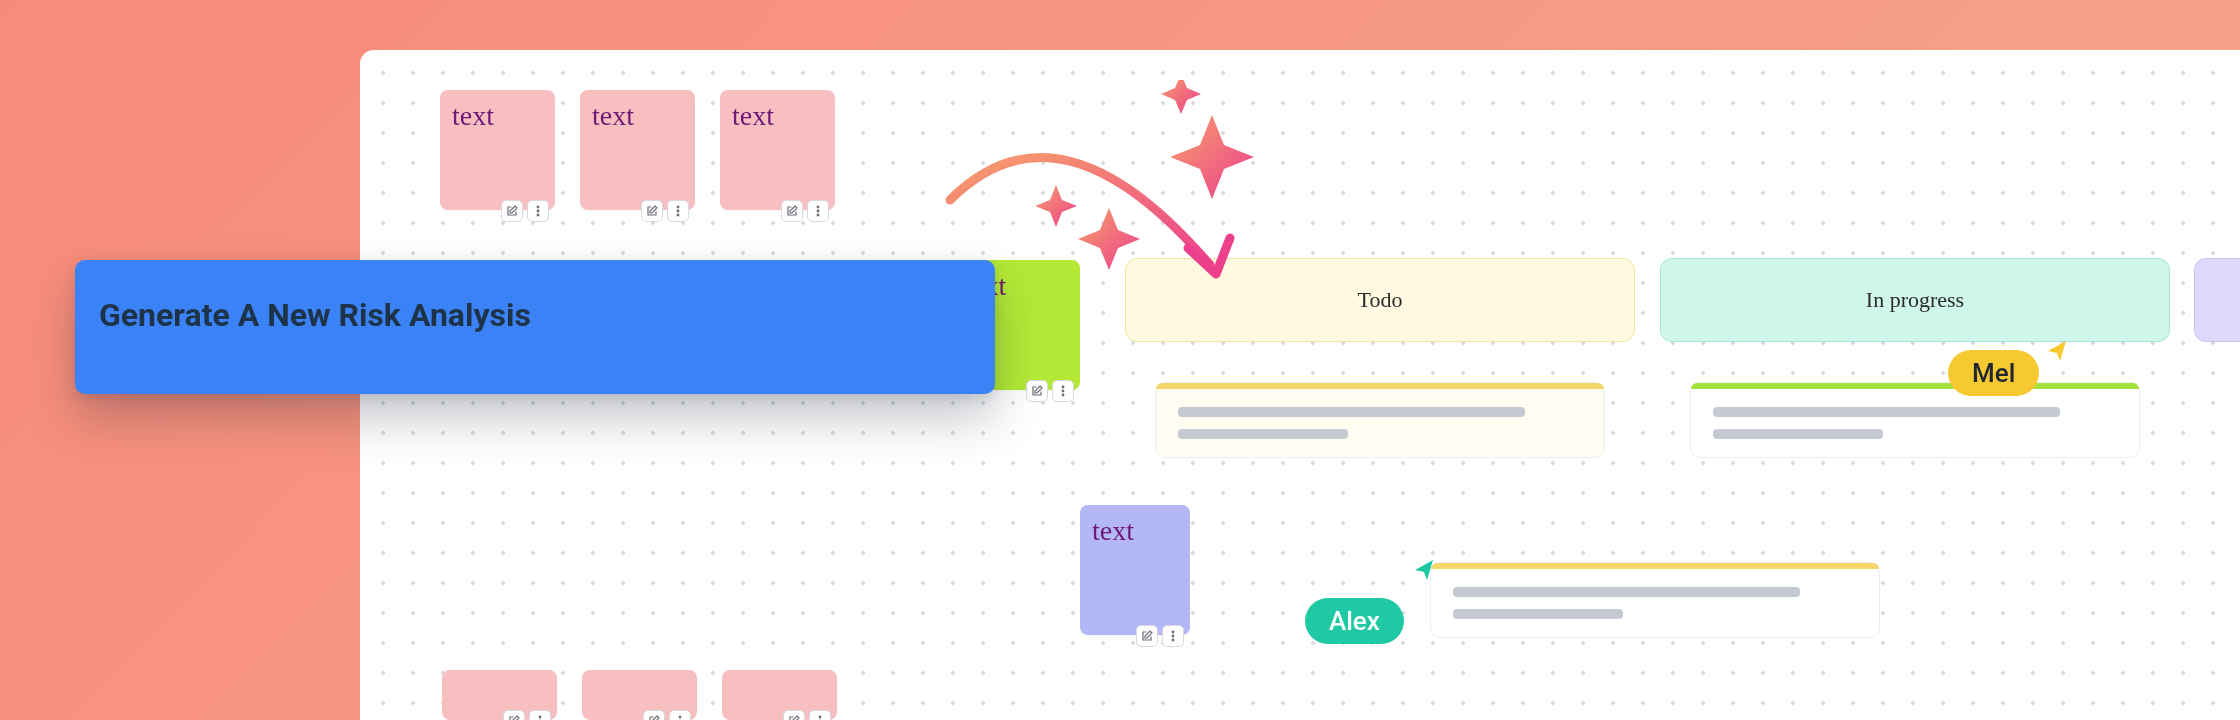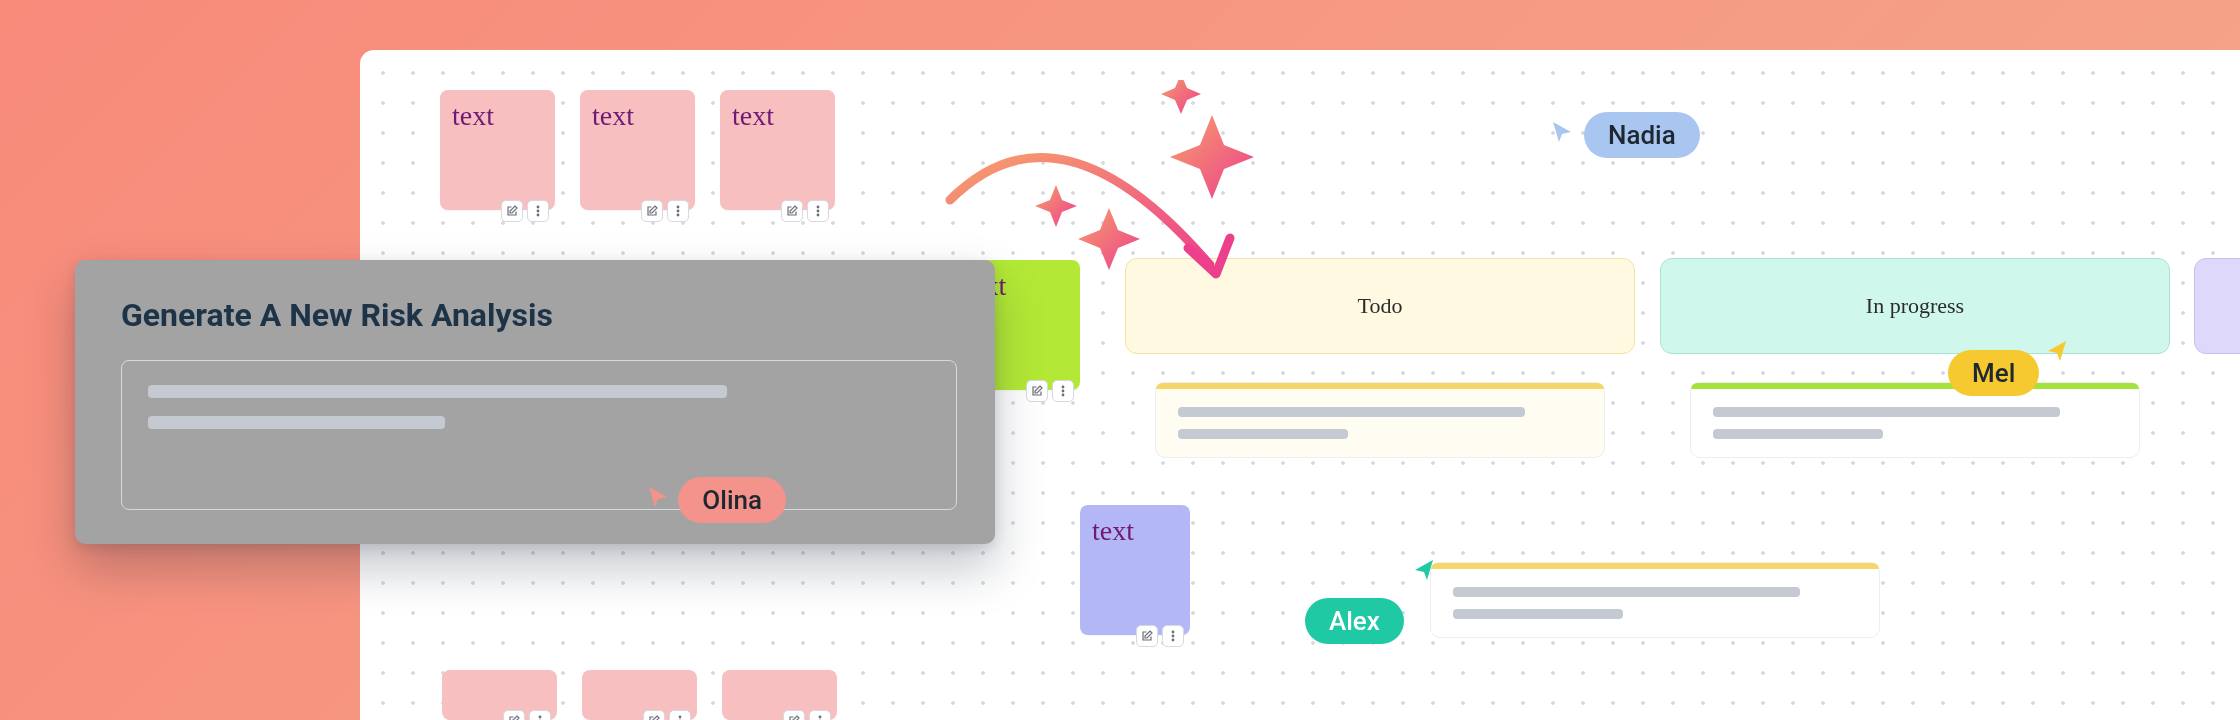--- a/index.html
+++ b/index.html
@@ -51,21 +51,21 @@
     background: #fff;
     border: 1px solid #d7d9e0;
     border-radius: 5px;
     display: flex; align-items: center; justify-content: center;
     font-size: 12px; color: #6b6e78;
   }
 
   
   .column {
     position: absolute;
-    height: 96px;
+    height: 84px;
     border-radius: 12px;
     display: flex;
     align-items: center;
     justify-content: center;
     font-family: ui-serif, Georgia, serif;
     font-size: 22px;
     color: #2b2b2b;
   }
 
   
@@ -105,24 +105,24 @@
     font-weight: 500;
     color: #1f2730;
   }
 
   
   .modal {
     position: absolute;
     top: 260px;
     left: 75px;
     width: 920px;
-    background: #a3a3a3;
+    background: #3b82f6;
     border-radius: 10px;
     box-shadow: 0 24px 48px rgba(20,30,50,0.25), 0 4px 12px rgba(20,30,50,0.12);
-    padding: 36px 38px 34px 46px;
+    padding: 36px 38px 34px 24px;
   }
   .modal h2 {
     font-size: 32px;
     font-weight: 700;
     color: #1d3448;
     margin-bottom: 26px;
   }
   .modal .field {
     border: 1px solid #d6d9e1;
     border-radius: 8px;
@@ -301,26 +301,20 @@
             <stop offset="100%" stop-color="#ec3f8c"></stop>
           </linearGradient>
       </defs>
       <path d="M 250 65 l 12 -30 l 12 30 l 30 12 l -30 12 l -12 30 l -12 -30 l -30 -12 Z" fill="url(#sp1)"></path>
       <path d="M 225 8 l 6 -14 l 6 14 l 14 6 l -14 6 l -6 14 l -6 -14 l -14 -6 Z" fill="url(#sp1)"></path>
       <path d="M 150 150 l 9 -22 l 9 22 l 22 9 l -22 9 l -9 22 l -9 -22 l -22 -9 Z" fill="url(#sp1)"></path>
       <path d="M 100 120 l 6 -15 l 6 15 l 15 6 l -15 6 l -6 15 l -6 -15 l -15 -6 Z" fill="url(#sp1)"></path>
     </svg>
   </div>
 
-  <div class="cursor-block" style="left:1190px; top:62px;">
-    <svg class="cursor" viewBox="0 0 24 24">
-        <path d="M3 2 L21 12 L12 14 L9 22 Z" fill="#a9c6f0"></path>
-      </svg>
-    <span class="pill" style="background:#a9c6f0; margin-left:6px;">Nadia</span>
-  </div>
 
   <div class="cursor-block" style="left:1588px; top:300px; display:flex; align-items:center;">
     <span class="pill" style="background:#f6c931;">Mel</span>
     <svg class="cursor" viewBox="0 0 24 24" style="margin-left:6px; margin-top:-44px;">
         <path d="M21 2 L3 12 L12 14 L15 22 Z" fill="#f6c931"></path>
       </svg>
   </div>
 
   <div class="cursor-block" style="left:945px; top:548px; display:flex; align-items:flex-start;">
     <span class="pill" style="background:#1fc9a3; color:#fff;">Alex</span>
@@ -378,24 +372,13 @@
             <circle cx="2" cy="10" r="1.4" fill="#6b6e78"></circle>
           </svg>
         </span>
       </div>
   </div>
 
 </div>
 
 <div class="modal">
   <h2>Generate A New Risk Analysis</h2>
-  <div class="field">
-    <div class="ph" style="width:74%;"></div>
-    <div class="ph" style="width:38%;"></div>
-
-    <div class="cursor-block" style="position:absolute; right:170px; bottom:-14px;">
-      <svg class="cursor" viewBox="0 0 24 24">
-          <path d="M3 2 L21 12 L12 14 L9 22 Z" fill="#f3938c"></path>
-        </svg>
-      <span class="pill" style="background:#f3938c; margin-left:4px;">Olina</span>
-    </div>
-  </div>
 </div>
 
 </body></html>

